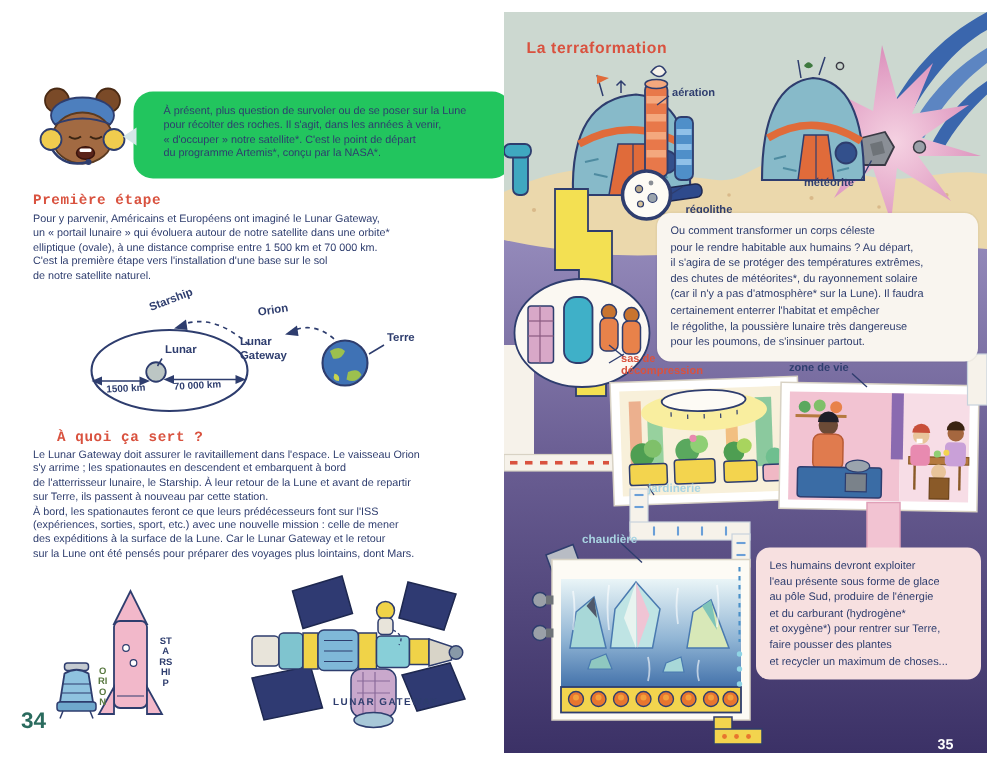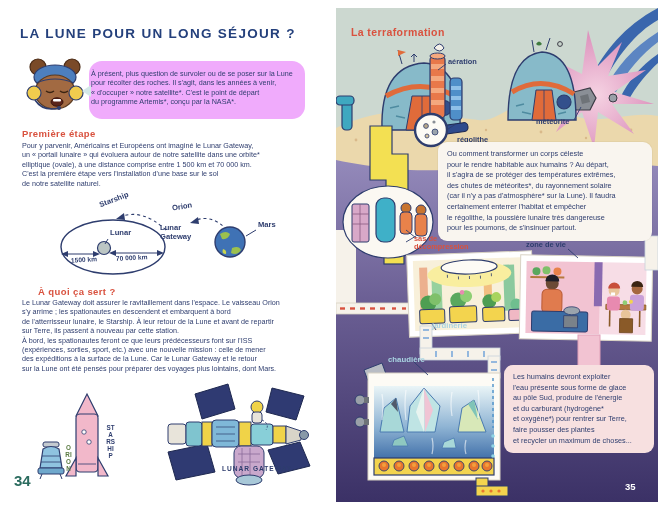--- a/index.html
+++ b/index.html
@@ -3,22 +3,22 @@
 <meta charset="utf-8">
 <style>
   html,body{margin:0;padding:0;background:#ffffff;}
   #root{position:relative;width:662px;height:507px;background:#ffffff;overflow:hidden;
         font-family:"Liberation Sans","DejaVu Sans",sans-serif;}
   .abs{position:absolute;}
   
   .lp-title{left:20px;top:26px;font-size:13.5px;font-weight:bold;letter-spacing:1.3px;
             color:#24407c;white-space:nowrap;}
   .np{color:#2e3d6e;font-size:7.2px;line-height:9.4px;white-space:pre-line;}
-  .red-h{color:#d9523f;font-size:9.5px;font-weight:bold;letter-spacing:.4px;}
-  .bubble{background:#f0abfc;border-radius:13px;padding:8px 2px;}
+  .red-h{color:#d9523f;font-size:9.5px;font-weight:bold;letter-spacing:.4px;font-family:Liberation Mono, monospace;}
+  .bubble{background:#22c55e;border-radius:13px;padding:8px 20px;}
   .bubble .tailL{position:absolute;left:-7px;top:24px;width:0;height:0;
                  border-top:6px solid transparent;border-bottom:6px solid transparent;
                  border-right:9px solid #d4e7e8;}
   .diag-label{color:#2e3d6e;font-size:7.6px;font-weight:bold;white-space:pre-line;line-height:8.6px;}
   .vcap{width:9px;word-break:break-all;font-size:6.3px;line-height:7px;font-weight:bold;
         letter-spacing:0;text-align:center;}
   .pagenum-l{color:#2a6b5e;font-size:15px;font-weight:bold;}
   
   #rp{left:336px;top:8px;width:322px;height:392px;}
   #rp svg.bgsvg{position:absolute;left:0;top:0;}
@@ -31,21 +31,20 @@
   .rtext{color:#2e3d6e;font-size:7.3px;line-height:10.6px;white-space:pre-line;}
   .pagenum-r{color:#ffffff;font-size:9.5px;font-weight:bold;}
 </style>
 </head>
 <body>
 
 <div id="root">
 
   <div class="abs" style="left:0;top:0;width:331px;height:507px;">
 
-    <div class="abs lp-title">LA LUNE POUR UN LONG SÉJOUR ?</div>
 
     <svg class="abs" style="left:23px;top:55px;" width="64" height="64" viewBox="0 0 64 64">
       <circle cx="15" cy="12" r="8" fill="#7a4a28" stroke="#4a2a14" stroke-width="1.2"></circle>
       <circle cx="49" cy="12" r="8" fill="#7a4a28" stroke="#4a2a14" stroke-width="1.2"></circle>
       <ellipse cx="32" cy="22" rx="21" ry="12" fill="#4d7fbe" stroke="#2e3d6e" stroke-width="1.2"></ellipse>
       <ellipse cx="32" cy="37" rx="20" ry="17" fill="#a26a42" stroke="#5a3a20" stroke-width="1.2"></ellipse>
       <path d="M13,28 Q32,20 51,28" fill="none" stroke="#2e3d6e" stroke-width="1.2"></path>
       <circle cx="11" cy="38" r="7" fill="#f0cc4e" stroke="#2e3d6e" stroke-width="1.2"></circle>
       <circle cx="53" cy="38" r="7" fill="#f0cc4e" stroke="#2e3d6e" stroke-width="1.2"></circle>
       <path d="M23,36 Q27,39 31,36" fill="none" stroke="#3a2412" stroke-width="1.4"></path>
@@ -94,21 +93,21 @@
         <path d="M202,58 q7,-3 9,2 q-4,6 -10,3 Z" fill="#9cc04e"></path>
         <path d="M193,59 q4,1 3,5 q-5,0 -3,-5 Z" fill="#c8d44e"></path>
         <line x1="216" y1="46" x2="226" y2="40" stroke="#2e3d6e" stroke-width="1"></line>
         <line x1="78" y1="49" x2="75" y2="54" stroke="#2e3d6e" stroke-width="1"></line>
       </svg>
       <div class="abs diag-label" style="left:69px;top:6px;transform:rotate(-21deg);">Starship</div>
       <div class="abs diag-label" style="left:142px;top:13px;transform:rotate(-9deg);">Orion</div>
       <div class="abs diag-label" style="left:80px;top:39px;">Lunar</div>
       <div class="abs diag-label" style="left:130px;top:34px;">Lunar
 Gateway</div>
-      <div class="abs diag-label" style="left:228px;top:31px;">Mars</div>
+      <div class="abs diag-label" style="left:228px;top:31px;">Terre</div>
       <div class="abs diag-label" style="left:41px;top:66px;font-size:6.6px;transform:rotate(-3deg);">1500 km</div>
       <div class="abs diag-label" style="left:86px;top:64px;font-size:6.6px;transform:rotate(-3deg);">70 000 km</div>
     </div>
 
     <div class="abs red-h" style="left:38px;top:286px;">À quoi ça sert ?</div>
     <div class="abs np" style="left:22px;top:298px;width:306px;">Le Lunar Gateway doit assurer le ravitaillement dans l'espace. Le vaisseau Orion
 s'y arrime ; les spationautes en descendent et embarquent à bord
 de l'atterrisseur lunaire, le Starship. À leur retour de la Lune et avant de repartir
 sur Terre, ils passent à nouveau par cette station.
 À bord, les spationautes feront ce que leurs prédécesseurs font sur l'ISS
@@ -498,15 +497,15 @@
     <div class="abs pbubble" style="left:168px;top:357px;width:132px;">
       <div class="rtext">Les humains devront exploiter
 l'eau présente sous forme de glace
 au pôle Sud, produire de l'énergie
 et du carburant (hydrogène*
 et oxygène*) pour rentrer sur Terre,
 faire pousser des plantes
 et recycler un maximum de choses...</div>
     </div>
 
-    <div class="abs pagenum-r" style="left:289px;top:473px;">35</div>
+    <div class="abs pagenum-r" style="left:289px;top:483px;">35</div>
   </div>
 </div>
 
 </body></html>

